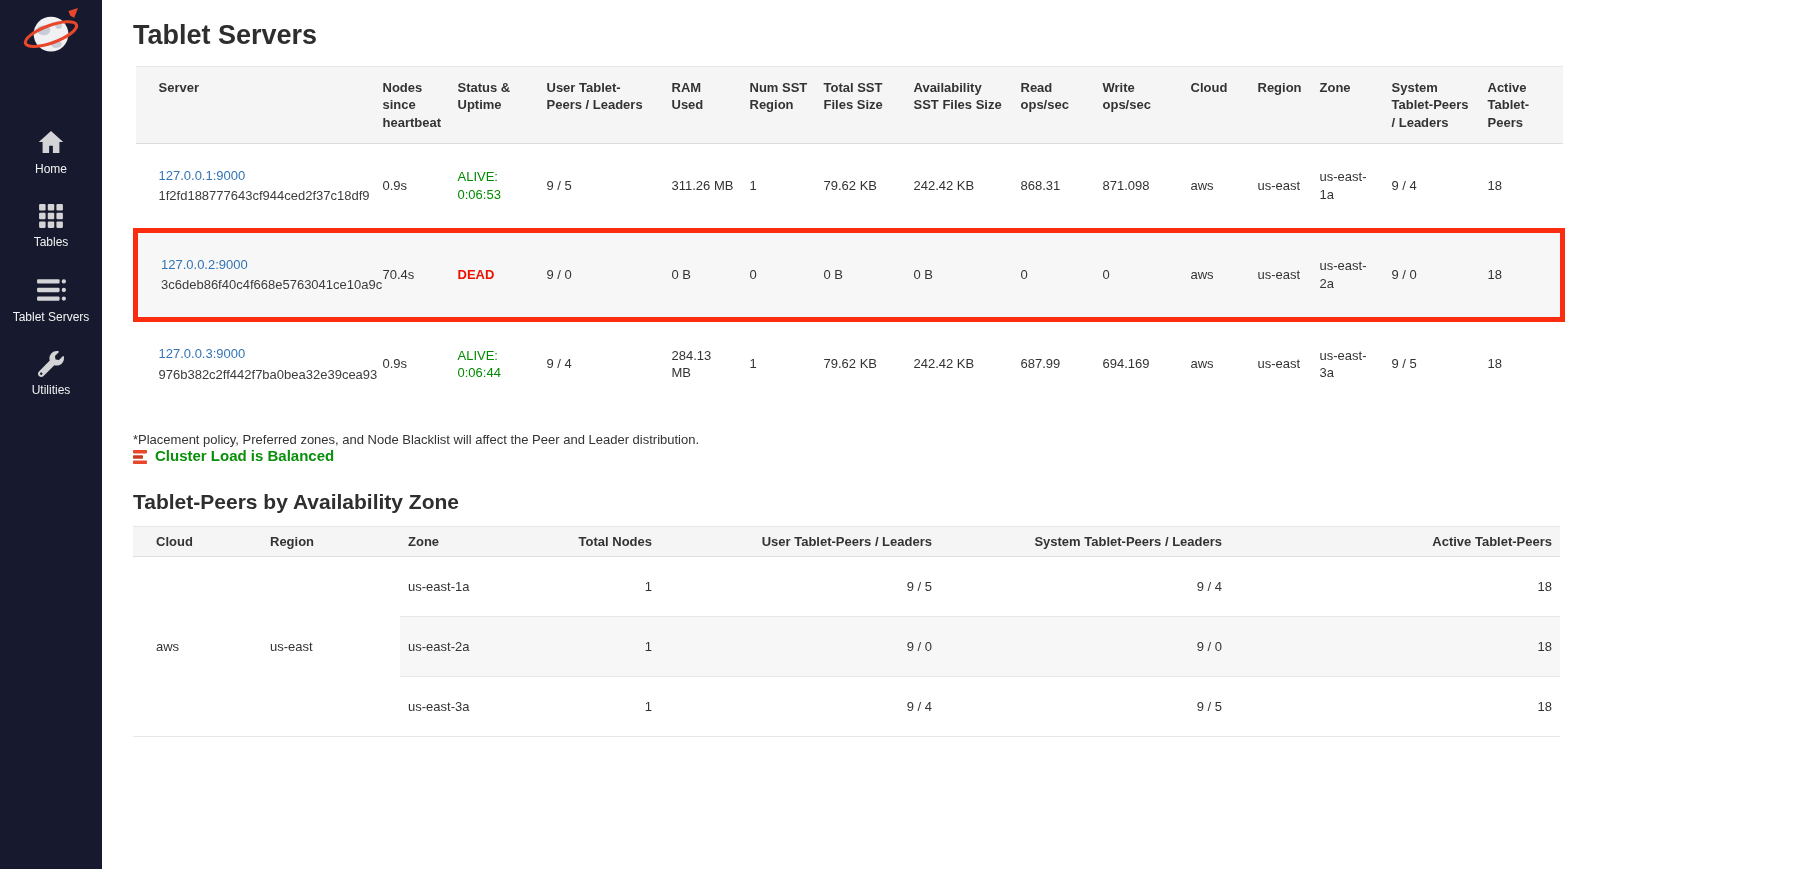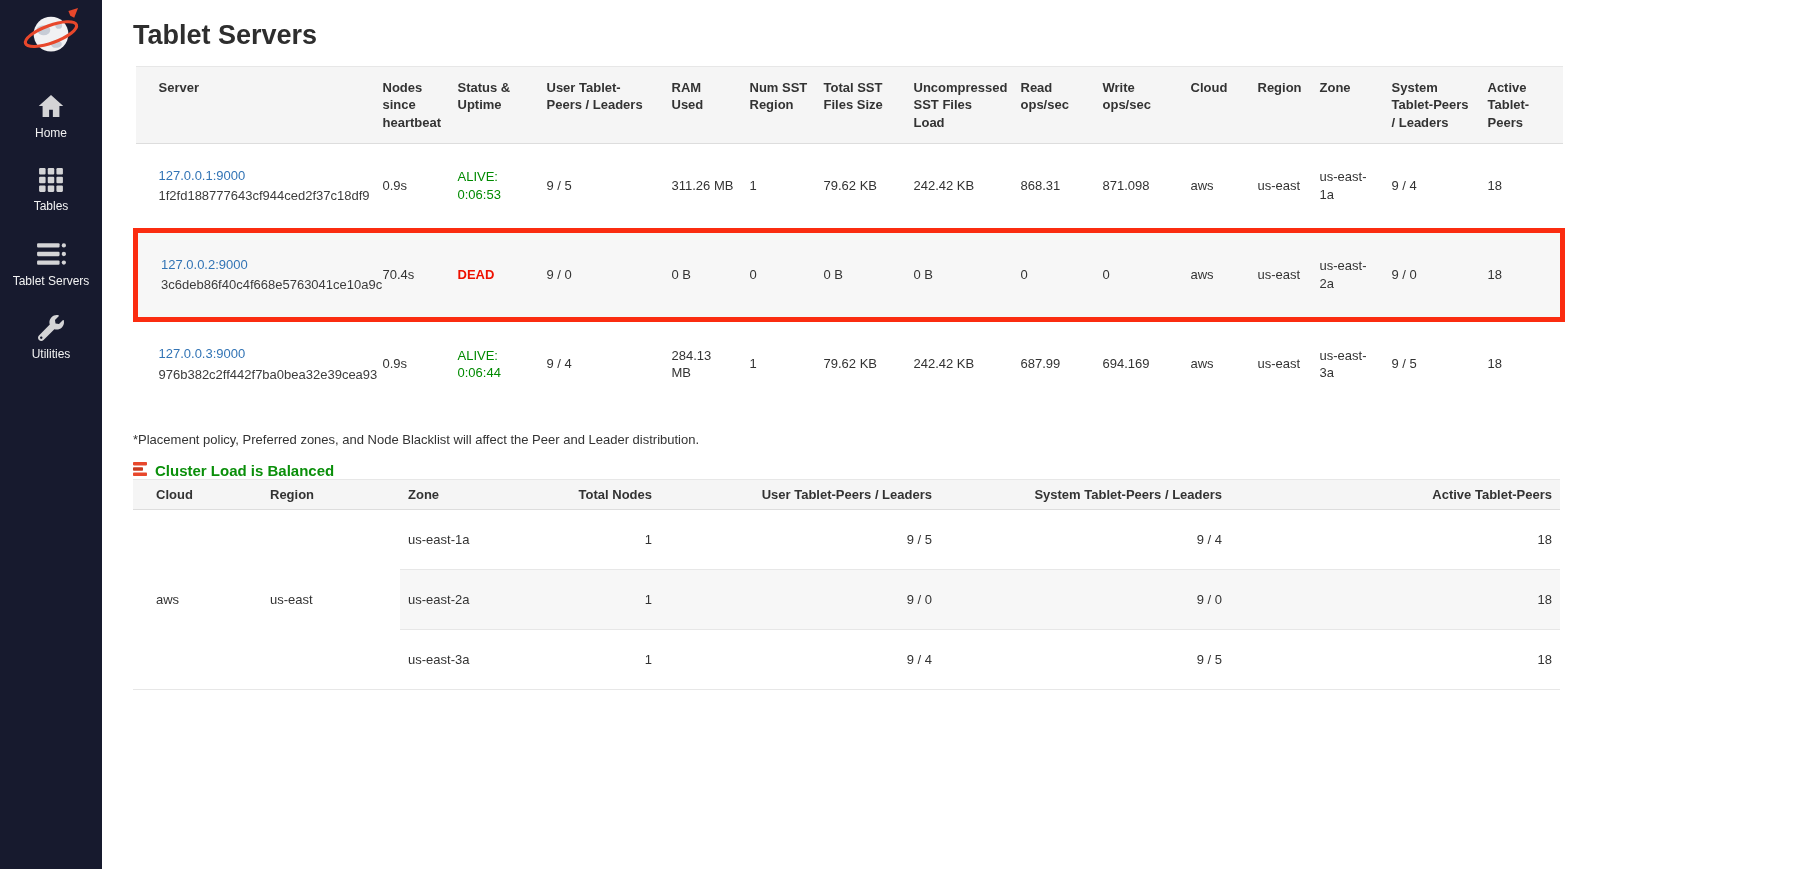--- a/index.html
+++ b/index.html
@@ -8,21 +8,21 @@
   }
   *{box-sizing:border-box;}
   html,body{margin:0;padding:0;}
   body{
     width:1805px;height:869px;overflow:hidden;background:#fff;
     font-family:"Liberation Sans",sans-serif;color:#333;display:flex;
   }
   
   .sidebar{
     width:102px;min-width:102px;height:869px;background:var(--sidebar-bg);
-    display:flex;flex-direction:column;align-items:center;
+    display:flex;flex-direction:column;align-items:center;gap:36px;
   }
   .logo{margin:8px auto 0 auto;width:58px;height:50px;}
   .nav{margin-top:34px;display:flex;flex-direction:column;align-items:center;width:100%;}
   .nav-item{display:flex;flex-direction:column;align-items:center;margin-bottom:27px;cursor:pointer;width:100%;}
   .nav-item svg{width:30px;height:28px;}
   .nav-label{color:#f2f2f2;font-size:12px;margin-top:6px;text-align:center;white-space:nowrap;}
   
   .main{flex:1;padding:0 0 0 31px;}
   h1.page-title{font-size:27px;font-weight:700;color:#2e2e2e;margin:20px 0 15px 0;}
   h2.section-title{font-size:21px;font-weight:700;color:#2e2e2e;margin:26px 0 12px 0;}
@@ -40,21 +40,21 @@
   table.servers tbody tr.striped td{background:#f7f7f7;}
   table.servers tbody tr.highlighted td{border-top:5px solid var(--highlight-red);border-bottom:5px solid var(--highlight-red);}
   table.servers tbody tr.highlighted td:first-child{border-left:5px solid var(--highlight-red);}
   table.servers tbody tr.highlighted td:last-child{border-right:5px solid var(--highlight-red);}
   a.server-link{color:var(--link);text-decoration:none;cursor:pointer;}
   .uuid{color:#3c3c3c;margin-top:3px;}
   .status-alive{color:var(--alive-green);}
   .status-dead{color:var(--dead-red);font-weight:bold;}
   
   .footnote{font-size:13px;color:#333;margin:26px 14px 0 0;}
-  .balance{display:flex;align-items:flex-start;margin-top:15px;}
+  .balance{display:flex;align-items:flex-end;}
   .balance svg{width:14px;height:14px;margin-right:8px;}
   .balance-text{color:var(--balanced-green);font-size:15px;font-weight:700;}
   
   table.zones{width:1427px;}
   table.zones thead th{
     background:#f5f5f5;font-weight:700;text-align:left;padding:7px 8px;
     border-bottom:1px solid #ddd;border-top:1px solid #e7e7e7;
   }
   table.zones td{padding:22px 8px;vertical-align:middle;border-top:1px solid #e7e7e7;}
   table.zones tr:first-child td{border-top:none;}
@@ -145,21 +145,21 @@
     </colgroup>
     <thead>
       <tr>
         <th>Server</th>
         <th>Nodes since heartbeat</th>
         <th>Status &amp; Uptime</th>
         <th>User Tablet-Peers / Leaders</th>
         <th>RAM Used</th>
         <th>Num SST Region</th>
         <th>Total SST Files Size</th>
-        <th>Uncompressed SST Files Load</th>
+        <th>Availability SST Files Size</th>
         <th>Read ops/sec</th>
         <th>Write ops/sec</th>
         <th>Cloud</th>
         <th>Region</th>
         <th>Zone</th>
         <th>System Tablet-Peers / Leaders</th>
         <th>Active Tablet-Peers</th>
       </tr>
     </thead>
     <tbody>
@@ -238,20 +238,21 @@
 
   <div class="balance">
     <svg viewBox="0 0 14 14">
       <rect x="0" y="0" width="14" height="3.4" rx="0.8" fill="#e8472b"></rect>
       <rect x="0" y="5.3" width="10" height="3.4" rx="0.8" fill="#c73a1f"></rect>
       <rect x="0" y="10.6" width="14" height="3.4" rx="0.8" fill="#e8472b"></rect>
     </svg>
     <span class="balance-text">Cluster Load is Balanced</span>
   </div>
 
+  <h2 class="section-title">Tablet-Peers by Availability Zone</h2>
 
   <table class="zones">
     <colgroup>
       <col style="width:129px">
         <col style="width:138px">
         <col style="width:160px">
         <col style="width:100px">
       <col style="width:280px">
         <col style="width:290px">
         <col style="width:330px">

